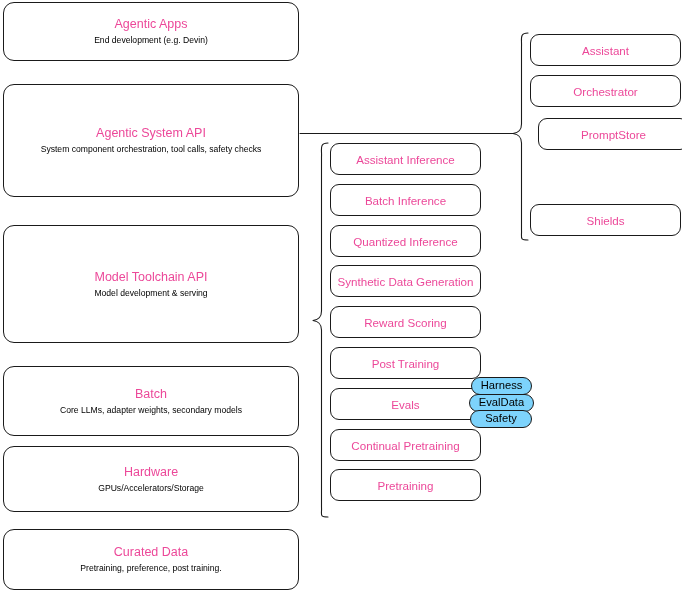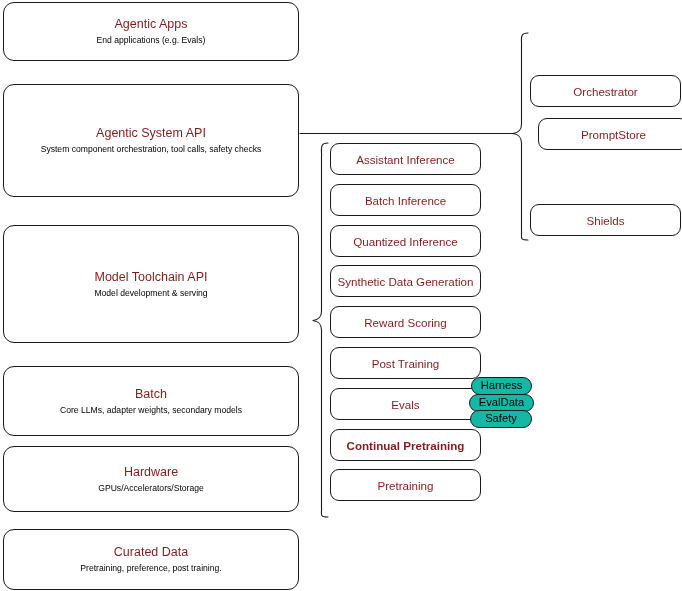--- a/index.html
+++ b/index.html
@@ -30,21 +30,21 @@
     border-radius: 11px;
     display: flex;
     flex-direction: column;
     align-items: center;
     justify-content: center;
     text-align: center;
   }
   .node .title {
     font-size: 12.5px;
     line-height: 15px;
-    color: #7f1d1d;
+    color: #ec4899;
     white-space: nowrap;
   }
   .node .subtitle {
     font-size: 8.6px;
     line-height: 12px;
     color: #000;
     margin-top: 2px;
     white-space: nowrap;
   }
   
@@ -66,21 +66,21 @@
   }
   .right-chip {
     left: 530px;
     width: 151px;
   }
   
   .pill {
     position: absolute;
     box-sizing: border-box;
     border: 1.1px solid #1a1a1a;
-    background: #14b8a6;
+    background: #7dd3fc;
     border-radius: 999px;
     display: flex;
     align-items: center;
     justify-content: center;
     font-size: 11.2px;
     line-height: 1;
     z-index: 5;
   }
   svg.overlay {
     position: absolute;
@@ -99,21 +99,21 @@
     stroke-linejoin: round;
   }
 </style>
 </head>
 <body>
 
 <div id="canvas">
 
   <div class="node layer" style="top:2px;height:59px;">
     <div class="title">Agentic Apps</div>
-    <div class="subtitle">End applications (e.g. Evals)</div>
+    <div class="subtitle">End development (e.g. Devin)</div>
   </div>
 
   <div class="node layer" style="top:225px;height:118px;">
     <div class="title">Model Toolchain API</div>
     <div class="subtitle">Model development &amp; serving</div>
   </div>
 
   <div class="node layer" style="top:84px;height:113px;">
     <div class="title">Agentic System API</div>
     <div class="subtitle">System component orchestration, tool calls, safety checks</div>
@@ -169,37 +169,40 @@
   </div>
   <div class="node chip mid-chip" style="top:306px;">
     <div class="title">Reward Scoring</div>
   </div>
   <div class="node chip mid-chip" style="top:347px;">
     <div class="title">Post Training</div>
   </div>
   <div class="node chip mid-chip" style="top:388px;">
     <div class="title">Evals</div>
   </div>
-  <div class="node chip mid-chip" style="top:429px;font-weight:bold;">
+  <div class="node chip mid-chip" style="top:429px;">
     <div class="title">Continual Pretraining</div>
   </div>
   <div class="node chip mid-chip" style="top:469px;">
     <div class="title">Pretraining</div>
   </div>
 
   <div class="pill" style="left:471px;top:377px;width:61px;height:18px;">
     <span>Harness</span>
   </div>
   <div class="pill" style="left:469px;top:394px;width:65px;height:18px;">
     <span>EvalData</span>
   </div>
   <div class="pill" style="left:470px;top:410px;width:62px;height:18px;">
     <span>Safety</span>
   </div>
 
+  <div class="node chip right-chip" style="top:34px;">
+    <div class="title">Assistant</div>
+  </div>
   <div class="node chip right-chip" style="top:75px;">
     <div class="title">Orchestrator</div>
   </div>
   <div class="node chip right-chip" style="top:118px;margin-left:8px;">
     <div class="title">PromptStore</div>
   </div>
   <div class="node chip right-chip" style="top:204px;">
     <div class="title">Shields</div>
   </div>
 

